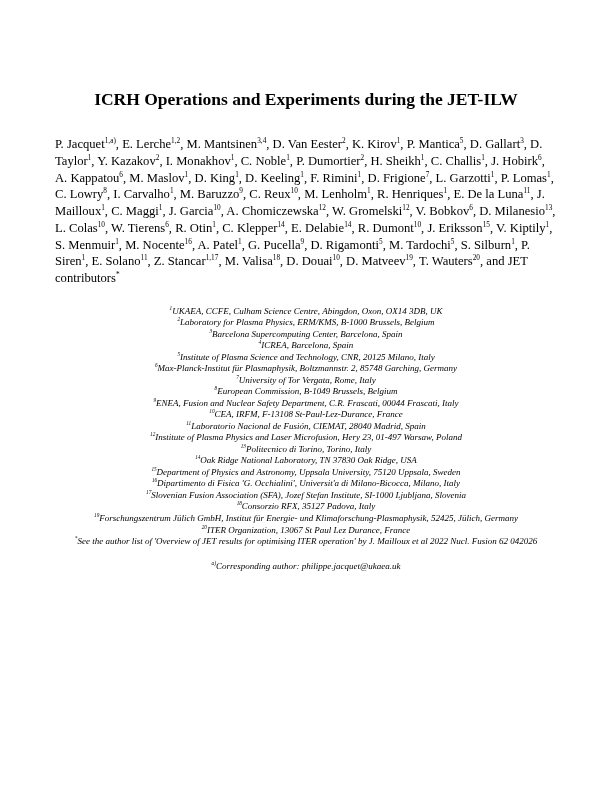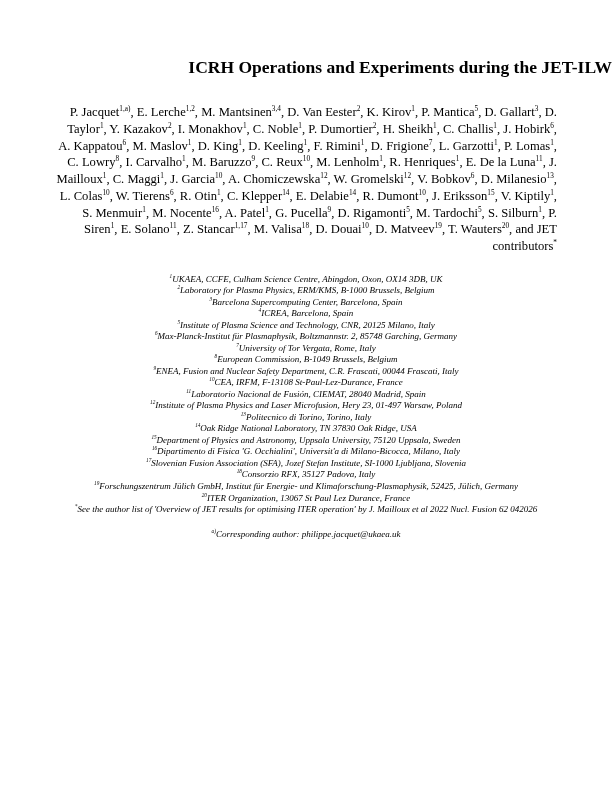--- a/index.html
+++ b/index.html
@@ -11,30 +11,30 @@
     position: relative;
     width: 612px;
     height: 792px;
     margin: 0 auto;
     background: #ffffff;
     color: #000000;
     font-family: "Liberation Serif", "DejaVu Serif", serif;
     overflow: hidden;
   }
   .title {
-    padding-top: 56px;
-    text-align: right;
+    padding-top: 88px;
+    text-align: center;
     font-weight: bold;
     font-size: 17.5px;
     line-height: 1.32;
   }
   .authors {
     margin: 25px auto 0 auto;
     width: 502px;
-    text-align: right;
+    text-align: left;
     font-size: 12.6px;
     line-height: 1.33;
   }
   sup {
     font-size: 58%;
     line-height: 0;
     vertical-align: super;
   }
   .affs {
     margin: 19px auto 0 auto;

